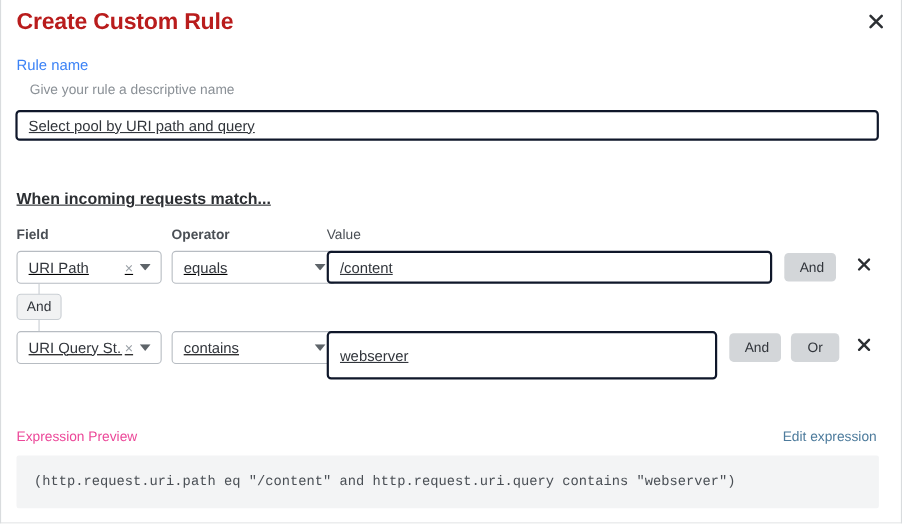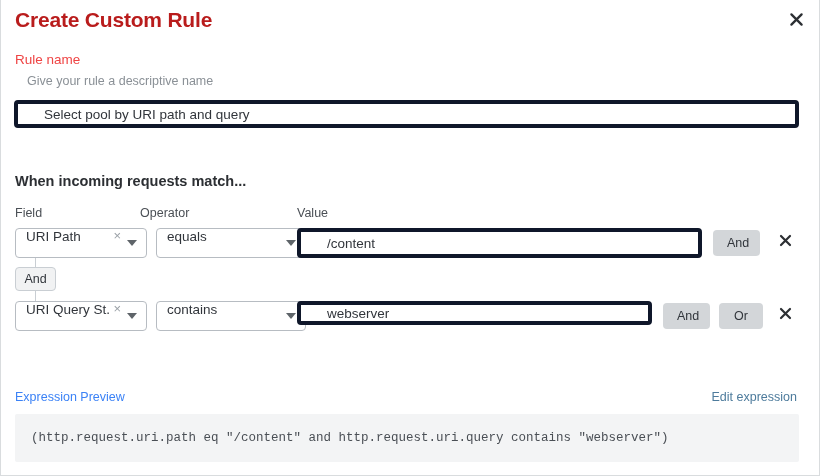--- a/index.html
+++ b/index.html
@@ -50,90 +50,94 @@
     border: none;
     padding: 0;
   }
   .close-btn svg { display: block; }
 
   
   .field-label {
     position: absolute;
     left: 14px;
     font-size: 13.5px;
-    color: #ef4444;
+    color: #3b82f6;
   }
   .field-hint {
     position: absolute;
     left: 14px;
     font-size: 12.5px;
     color: #8a9096;
     margin-left: 12px;
   }
   .rule-name-label { top: 52px; }
   .rule-name-hint  { top: 74px; }
 
   .text-input {
     position: absolute;
     box-sizing: border-box;
     background: #ffffff;
-    border: 4px solid #0f172a;
+    border: 2px solid #0f172a;
     border-radius: 4px;
     font-family: "Liberation Sans", sans-serif;
     font-size: 13.5px;
     color: #31353b;
-    padding: 0 26px;
+    padding: 0 10px;
     outline: none;
+    text-decoration: underline;
   }
   .rule-name-input {
     left: 13px;
     top: 100px;
     width: 785px;
     height: 28px;
   }
 
   
   .section-heading {
     position: absolute;
     left: 14px;
     top: 173px;
     font-size: 14.5px;
     font-weight: bold;
     color: #2c2f33;
+    text-decoration: underline;
   }
 
   .col-header {
     position: absolute;
     top: 206px;
     font-size: 12.5px;
     color: #4a4f55;
   }
-  .col-field    { left: 14px; }
-  .col-operator { left: 139px; }
+  .col-field    { left: 14px; font-weight: bold; }
+  .col-operator { left: 155px; font-weight: bold; }
   .col-value    { left: 296px; }
 
   
   .rule-row {
     position: absolute;
     left: 0;
     height: 30px;
   }
   .row-1 { top: 228px; }
   .row-2 { top: 301px; }
 
   .select-box {
     position: absolute;
     box-sizing: border-box;
     height: 30px;
     background: #ffffff;
     border: 1px solid #b7bcc2;
     border-radius: 4px;
     display: flex;
+    align-items: center;
     cursor: pointer;
     user-select: none;
+    text-decoration: underline;
   }
   .select-box .sel-text {
     flex: 1;
     font-size: 13.5px;
     color: #31353b;
     padding-left: 10px;
     white-space: nowrap;
     overflow: hidden;
   }
   .select-box .sel-clear {
@@ -146,21 +150,21 @@
   .select-box .sel-caret {
     padding-right: 9px;
     display: flex;
     align-items: center;
   }
 
   .field-select    { left: 14px;  width: 132px; }
   .operator-select { left: 155px; width: 150px; }
 
   .value-input-1 { left: 296px; top: 0; width: 405px; height: 30px; }
-  .value-input-2 { left: 296px; top: 0; width: 355px; height: 24px; }
+  .value-input-2 { left: 296px; top: 0; width: 355px; height: 44px; }
 
   .pill-btn {
     position: absolute;
     box-sizing: border-box;
     height: 26px;
     top: 2px;
     background: #d3d6d9;
     border: none;
     border-radius: 4px;
     font-family: "Liberation Sans", sans-serif;
@@ -216,21 +220,21 @@
   }
   .connector-line-top    { top: 258px; height: 10px; }
   .connector-line-bottom { top: 290px; height: 11px; }
 
   
   .expr-label {
     position: absolute;
     left: 14px;
     top: 390px;
     font-size: 12.5px;
-    color: #3b82f6;
+    color: #ec4899;
   }
   .edit-expression {
     position: absolute;
     right: 22px;
     top: 390px;
     font-size: 12.5px;
     color: #4d7b9c;
     text-decoration: none;
     cursor: pointer;
   }

